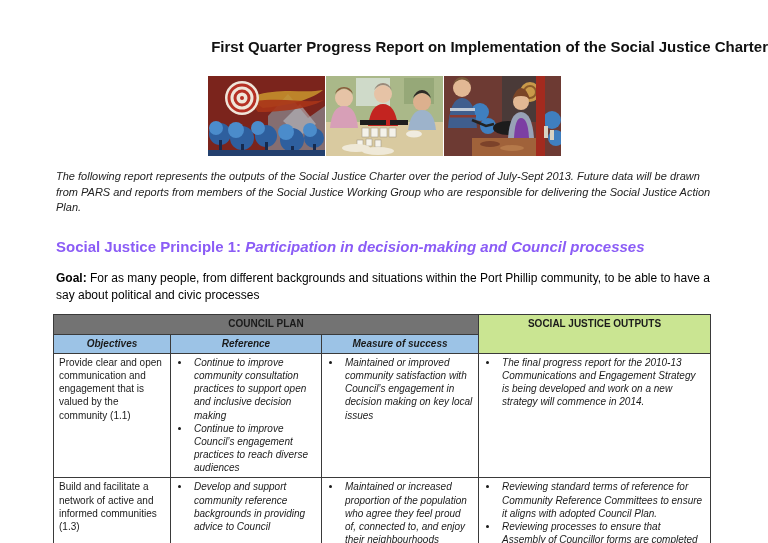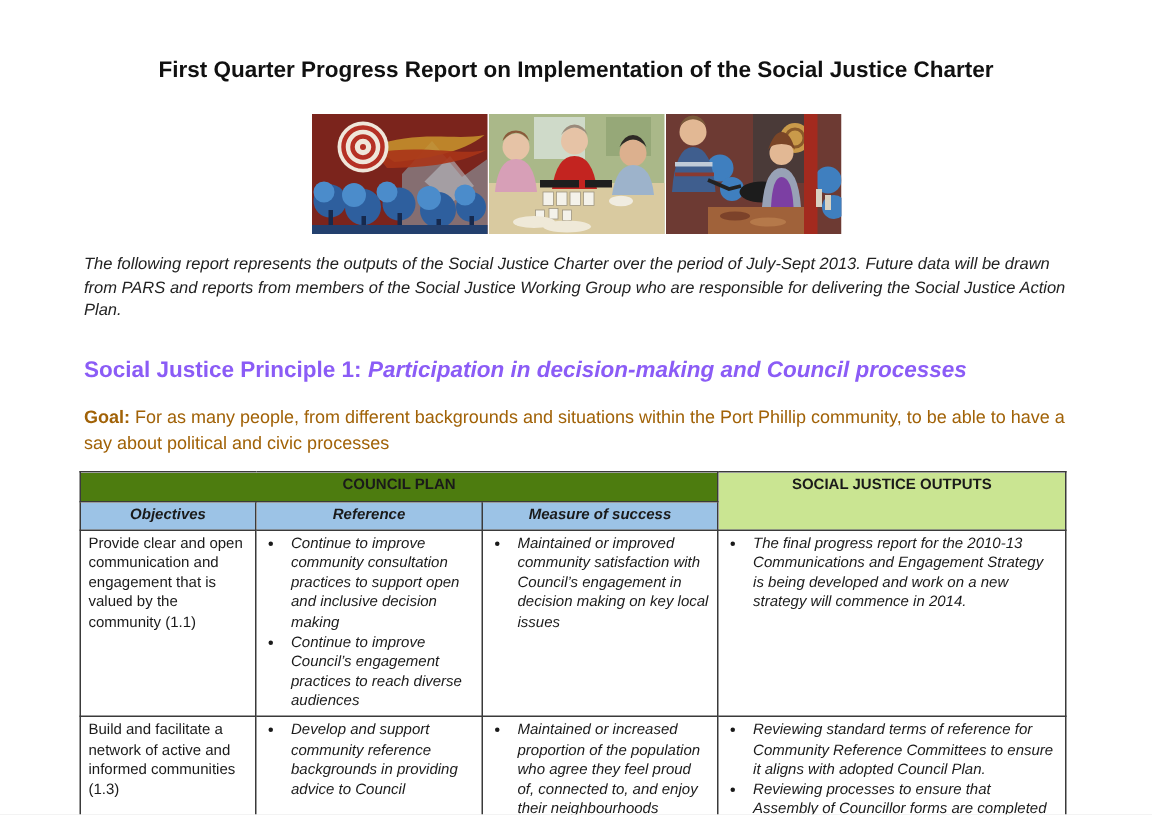--- a/index.html
+++ b/index.html
@@ -9,21 +9,21 @@
     height: 543px;
     margin: 0 auto;
     background: #ffffff;
     font-family: "Liberation Sans", sans-serif;
     color: #1a1a1a;
     overflow: hidden;
   }
   .doc-title {
     margin: 0;
     padding-top: 38px;
-    text-align: center;
+    text-align: right;
     font-size: 15px;
     font-weight: bold;
     color: #111;
   }
   .banner {
     width: 353px;
     height: 80px;
     margin: 21px auto 0 auto;
     display: block;
   }
@@ -38,21 +38,21 @@
     margin: 22px 56px 0 56px;
     font-size: 15px;
     font-weight: bold;
     line-height: 1.2;
   }
   .principle-heading .it { font-style: italic; }
   .goal {
     margin: 14px 56px 0 56px;
     font-size: 12px;
     line-height: 1.4;
-    color: #a16207;
+    color: #000000;
   }
   .goal b { font-weight: bold; }
   table.report {
     border-collapse: collapse;
     table-layout: fixed;
     width: 657px;
     margin: 11px 0 0 53px;
     font-size: 10px;
     line-height: 1.32;
   }
@@ -224,21 +224,21 @@
 
   <table class="report">
     <colgroup>
       <col style="width:117px">
         <col style="width:151px">
         <col style="width:157px">
         <col style="width:232px">
     </colgroup>
     <thead>
       <tr>
-        <th class="group-blue" colspan="3" id="th-council-plan" style="background: #4d7c0f;">COUNCIL PLAN</th>
+        <th class="group-blue" colspan="3" id="th-council-plan" style="background: #737373;">COUNCIL PLAN</th>
         <th class="group-green" rowspan="2" id="th-sj-outputs" style="background: rgb(202, 229, 146);">SOCIAL JUSTICE OUTPUTS</th>
       </tr>
       <tr>
         <th class="sub" style="background: rgb(156, 195, 230);">Objectives</th>
         <th class="sub" style="background: rgb(156, 195, 230);">Reference</th>
         <th class="sub" style="background: rgb(156, 195, 230);">Measure of success</th>
       </tr>
     </thead>
     <tbody>
       <tr class="row-tall">

